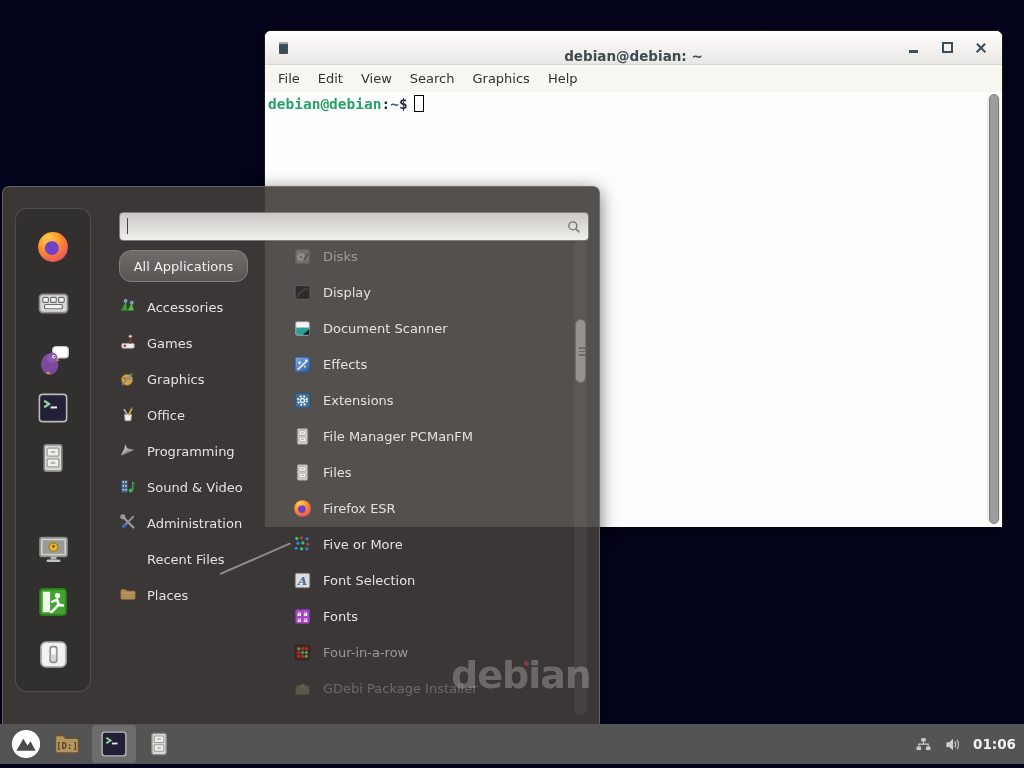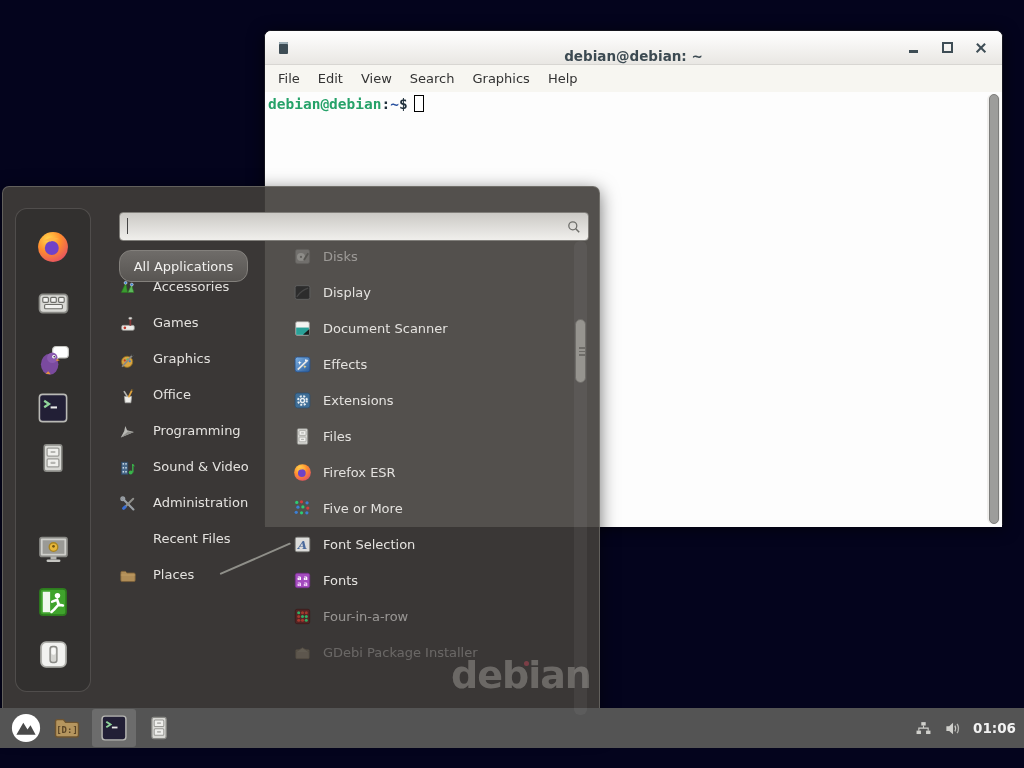--- a/index.html
+++ b/index.html
@@ -58,21 +58,21 @@
   .searchbox input{flex:1;border:none;background:transparent;outline:none;height:20px;
     font-size:13px;padding-left:7px;color:#222;}
   .text-caret{position:absolute;left:7px;top:5px;width:1px;height:16px;background:#444;}
   .search-ic{margin-right:6px;}
 
   .all-apps-btn{position:absolute;left:116px;top:63px;width:127px;height:30px;
     background:linear-gradient(#6f6c69,#585552);border:1px solid #83807c;border-radius:12px;
     color:#f2f1ef;font-size:13px;display:flex;align-items:center;justify-content:center;cursor:default;}
 
   .cat-list{position:absolute;left:116px;top:92px;width:168px;}
-  .cat-row{height:36px;display:flex;align-items:flex-start;gap:16px;cursor:default;}
+  .cat-row{height:36px;display:flex;align-items:flex-end;gap:10px;cursor:default;}
   .cat-row .ic{width:18px;height:18px;flex:0 0 18px;}
   .cat-row .lbl{font-size:13px;color:#e4e2df;white-space:nowrap;}
 
   .app-list{position:absolute;left:290px;top:51px;width:272px;}
   .app-row{height:36px;display:flex;align-items:center;gap:11px;cursor:default;}
   .app-row .ic{width:19px;height:19px;flex:0 0 19px;}
   .app-row .lbl{font-size:13px;color:#e4e2df;white-space:nowrap;}
   .dim-row{opacity:.5;}
   .dim-label .lbl{opacity:.55;}
   .dim-heavy{opacity:.28;}
@@ -81,21 +81,21 @@
     background:rgba(255,255,255,.05);border-radius:6px;}
   .app-scroll .thumb{position:absolute;left:1px;right:1px;top:78px;height:62px;
     background:#96948f;border:1px solid #6f6d69;border-radius:6px;}
   .grip{position:absolute;left:2.5px;width:6px;height:1.5px;background:#6e6c68;}
   .grip.g1{top:27px;} .grip.g2{top:30.5px;} .grip.g3{top:34px;}
 
   .cursor-line{position:absolute;left:220px;top:573px;width:77px;height:2px;background:#8f8f89;
     border-radius:2px;transform:rotate(-23.5deg);transform-origin:left center;z-index:60;}
 
   
-  .taskbar{position:absolute;left:0;top:708px;width:1024px;height:40px;background:#545454;
+  .taskbar{position:absolute;left:0;top:724px;width:1024px;height:40px;background:#545454;
     display:flex;align-items:center;padding:7px 8px;box-sizing:border-box;}
   .tb-btn{display:flex;align-items:center;justify-content:center;cursor:default;}
   .start-btn{width:36px;height:36px;}
   .launcher{width:34px;height:36px;margin-left:6px;}
   .task-active{width:44px;height:38px;background:#6c6c6c;border-radius:3px;margin-left:8px;}
   .tb-spacer{flex:1;}
   .tray-ic{margin-left:12px;display:flex;align-items:center;cursor:default;}
   .clock{margin-left:10px;font-size:13.5px;font-weight:bold;color:#f2f2f2;}
   .ic-s{display:block;}
 </style>
@@ -494,20 +494,26 @@
           <svg class="ic">
             <use href="#s-effects"></use>
           </svg>
           <span class="lbl">Effects</span>
         </div>
       <div class="app-row">
           <svg class="ic">
             <use href="#s-extensions"></use>
           </svg>
           <span class="lbl">Extensions</span>
+        </div>
+      <div class="app-row">
+          <svg class="ic">
+            <use href="#s-cabinet"></use>
+          </svg>
+          <span class="lbl">File Manager PCManFM</span>
         </div>
       <div class="app-row">
           <svg class="ic">
             <use href="#s-cabinet"></use>
           </svg>
           <span class="lbl">Files</span>
         </div>
       <div class="app-row">
           <svg class="ic">
             <use href="#s-firefox"></use>

